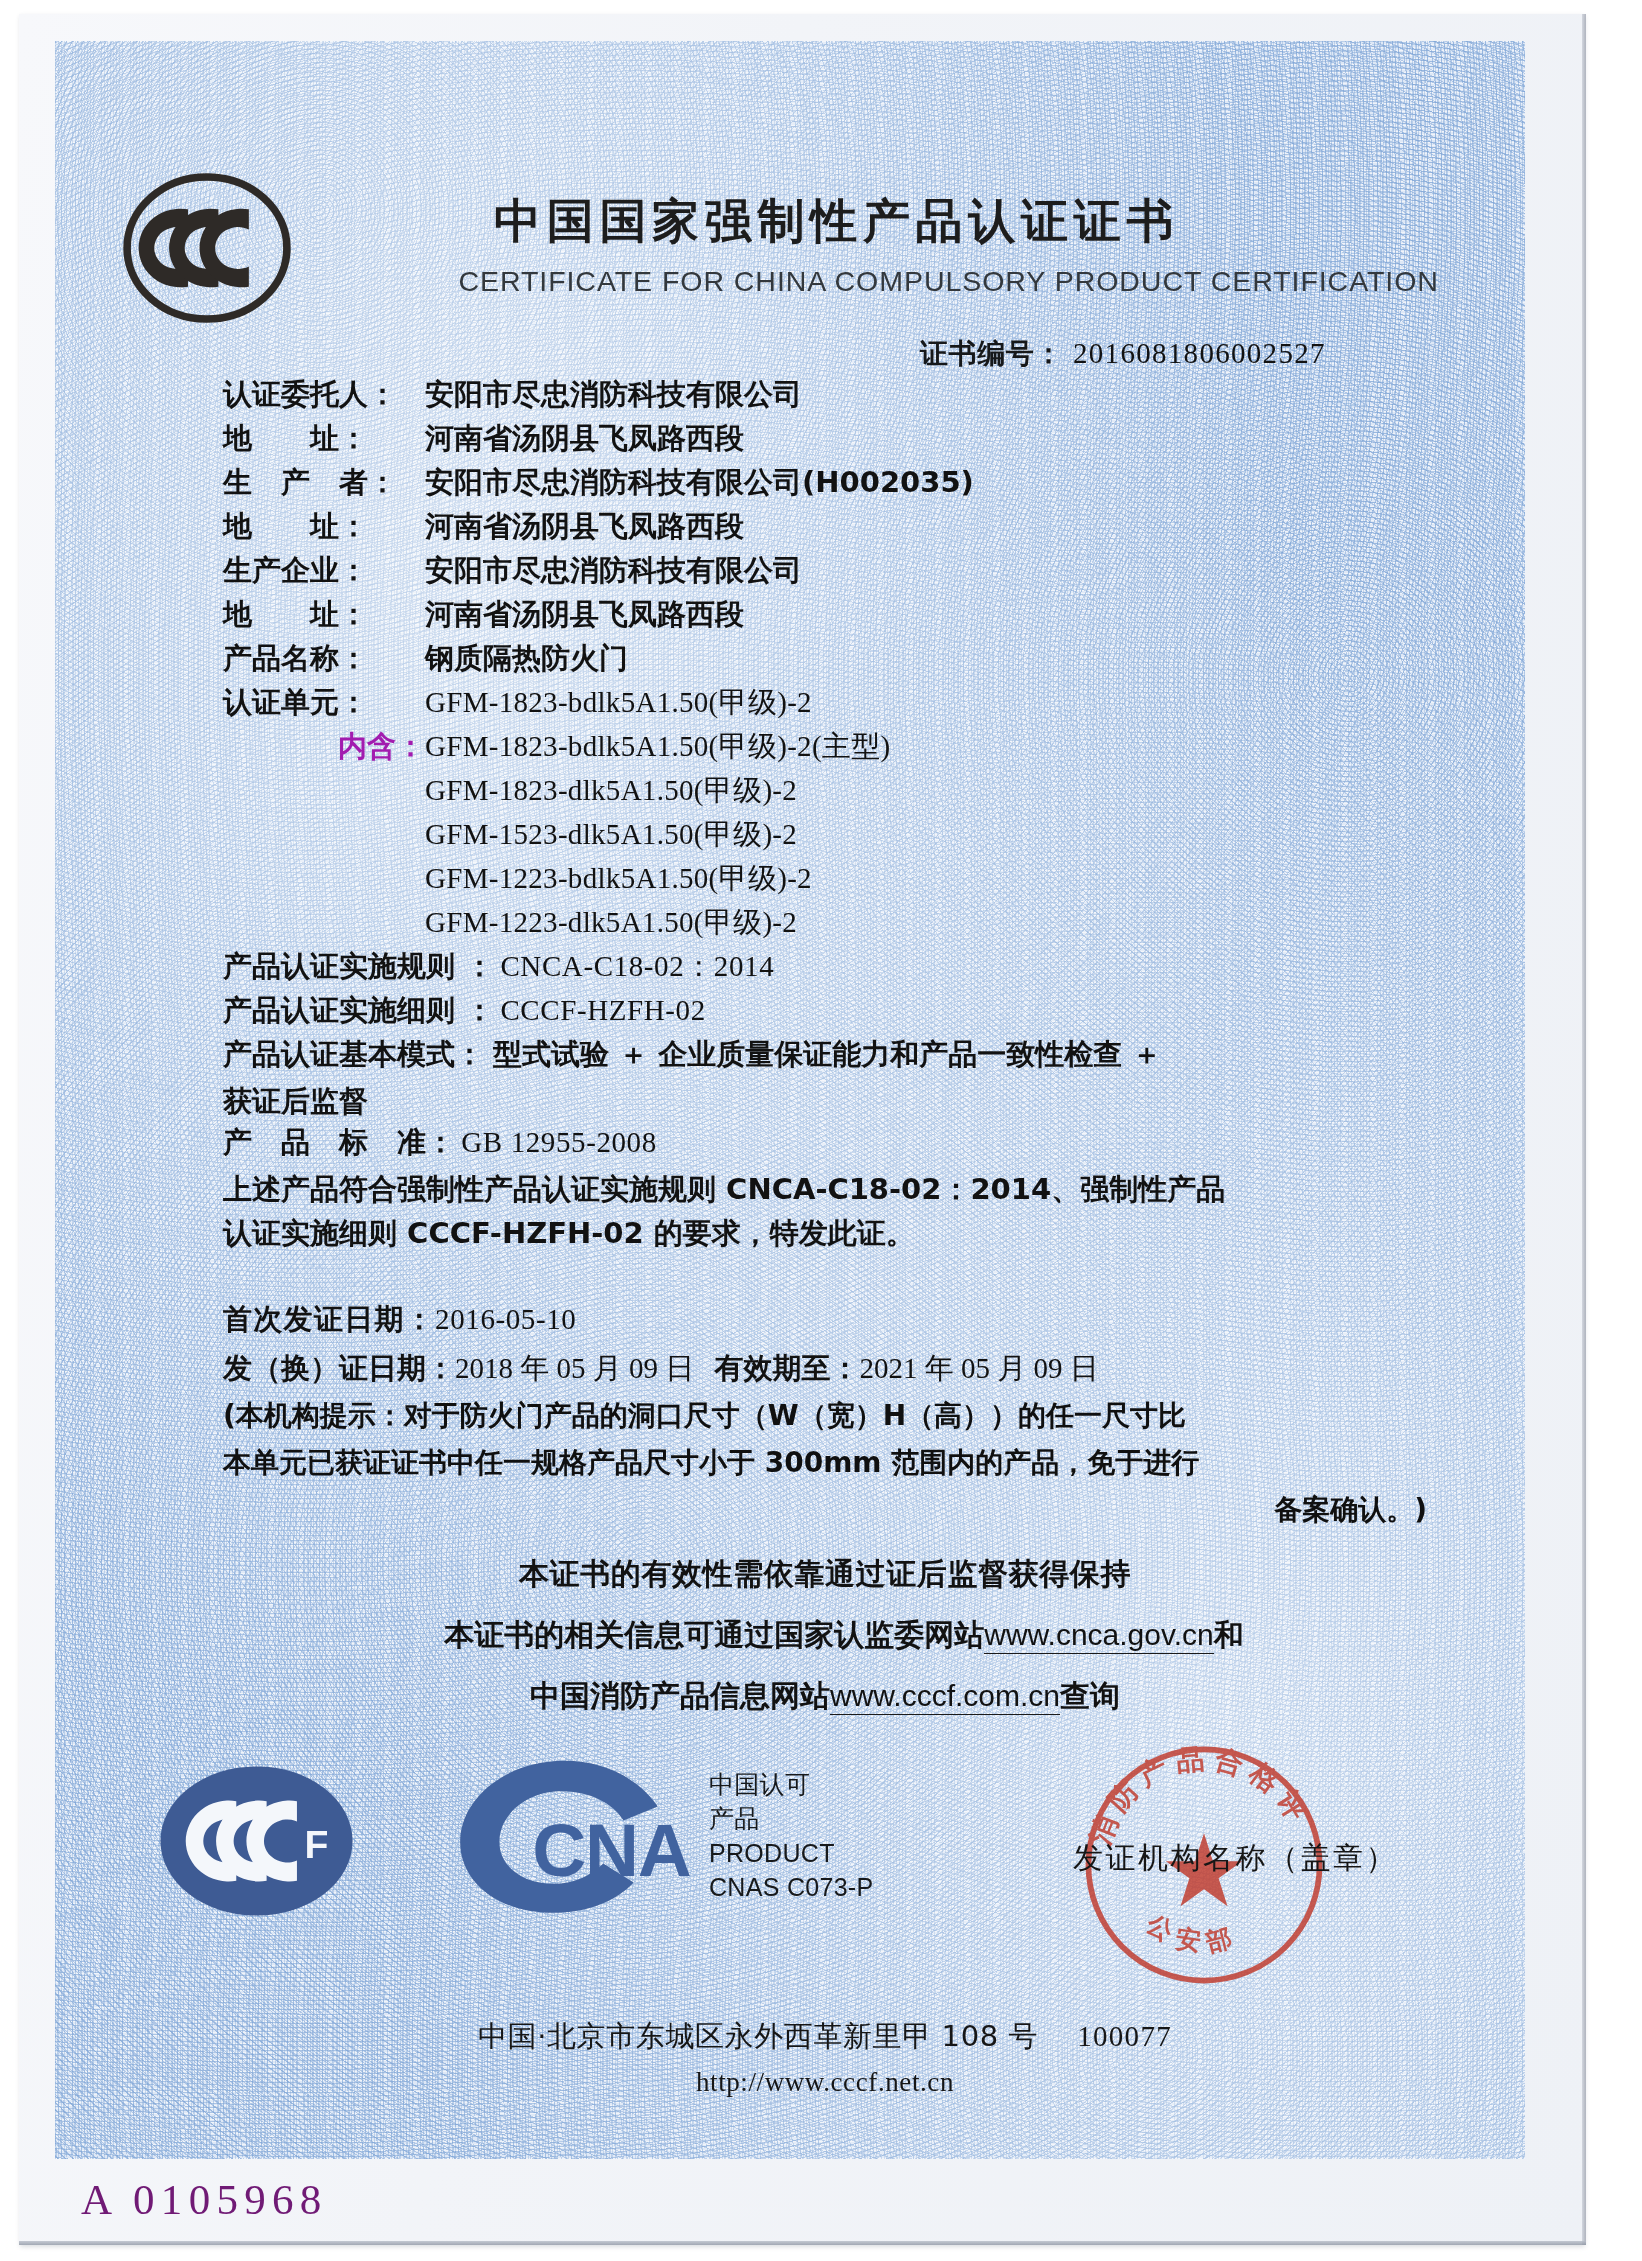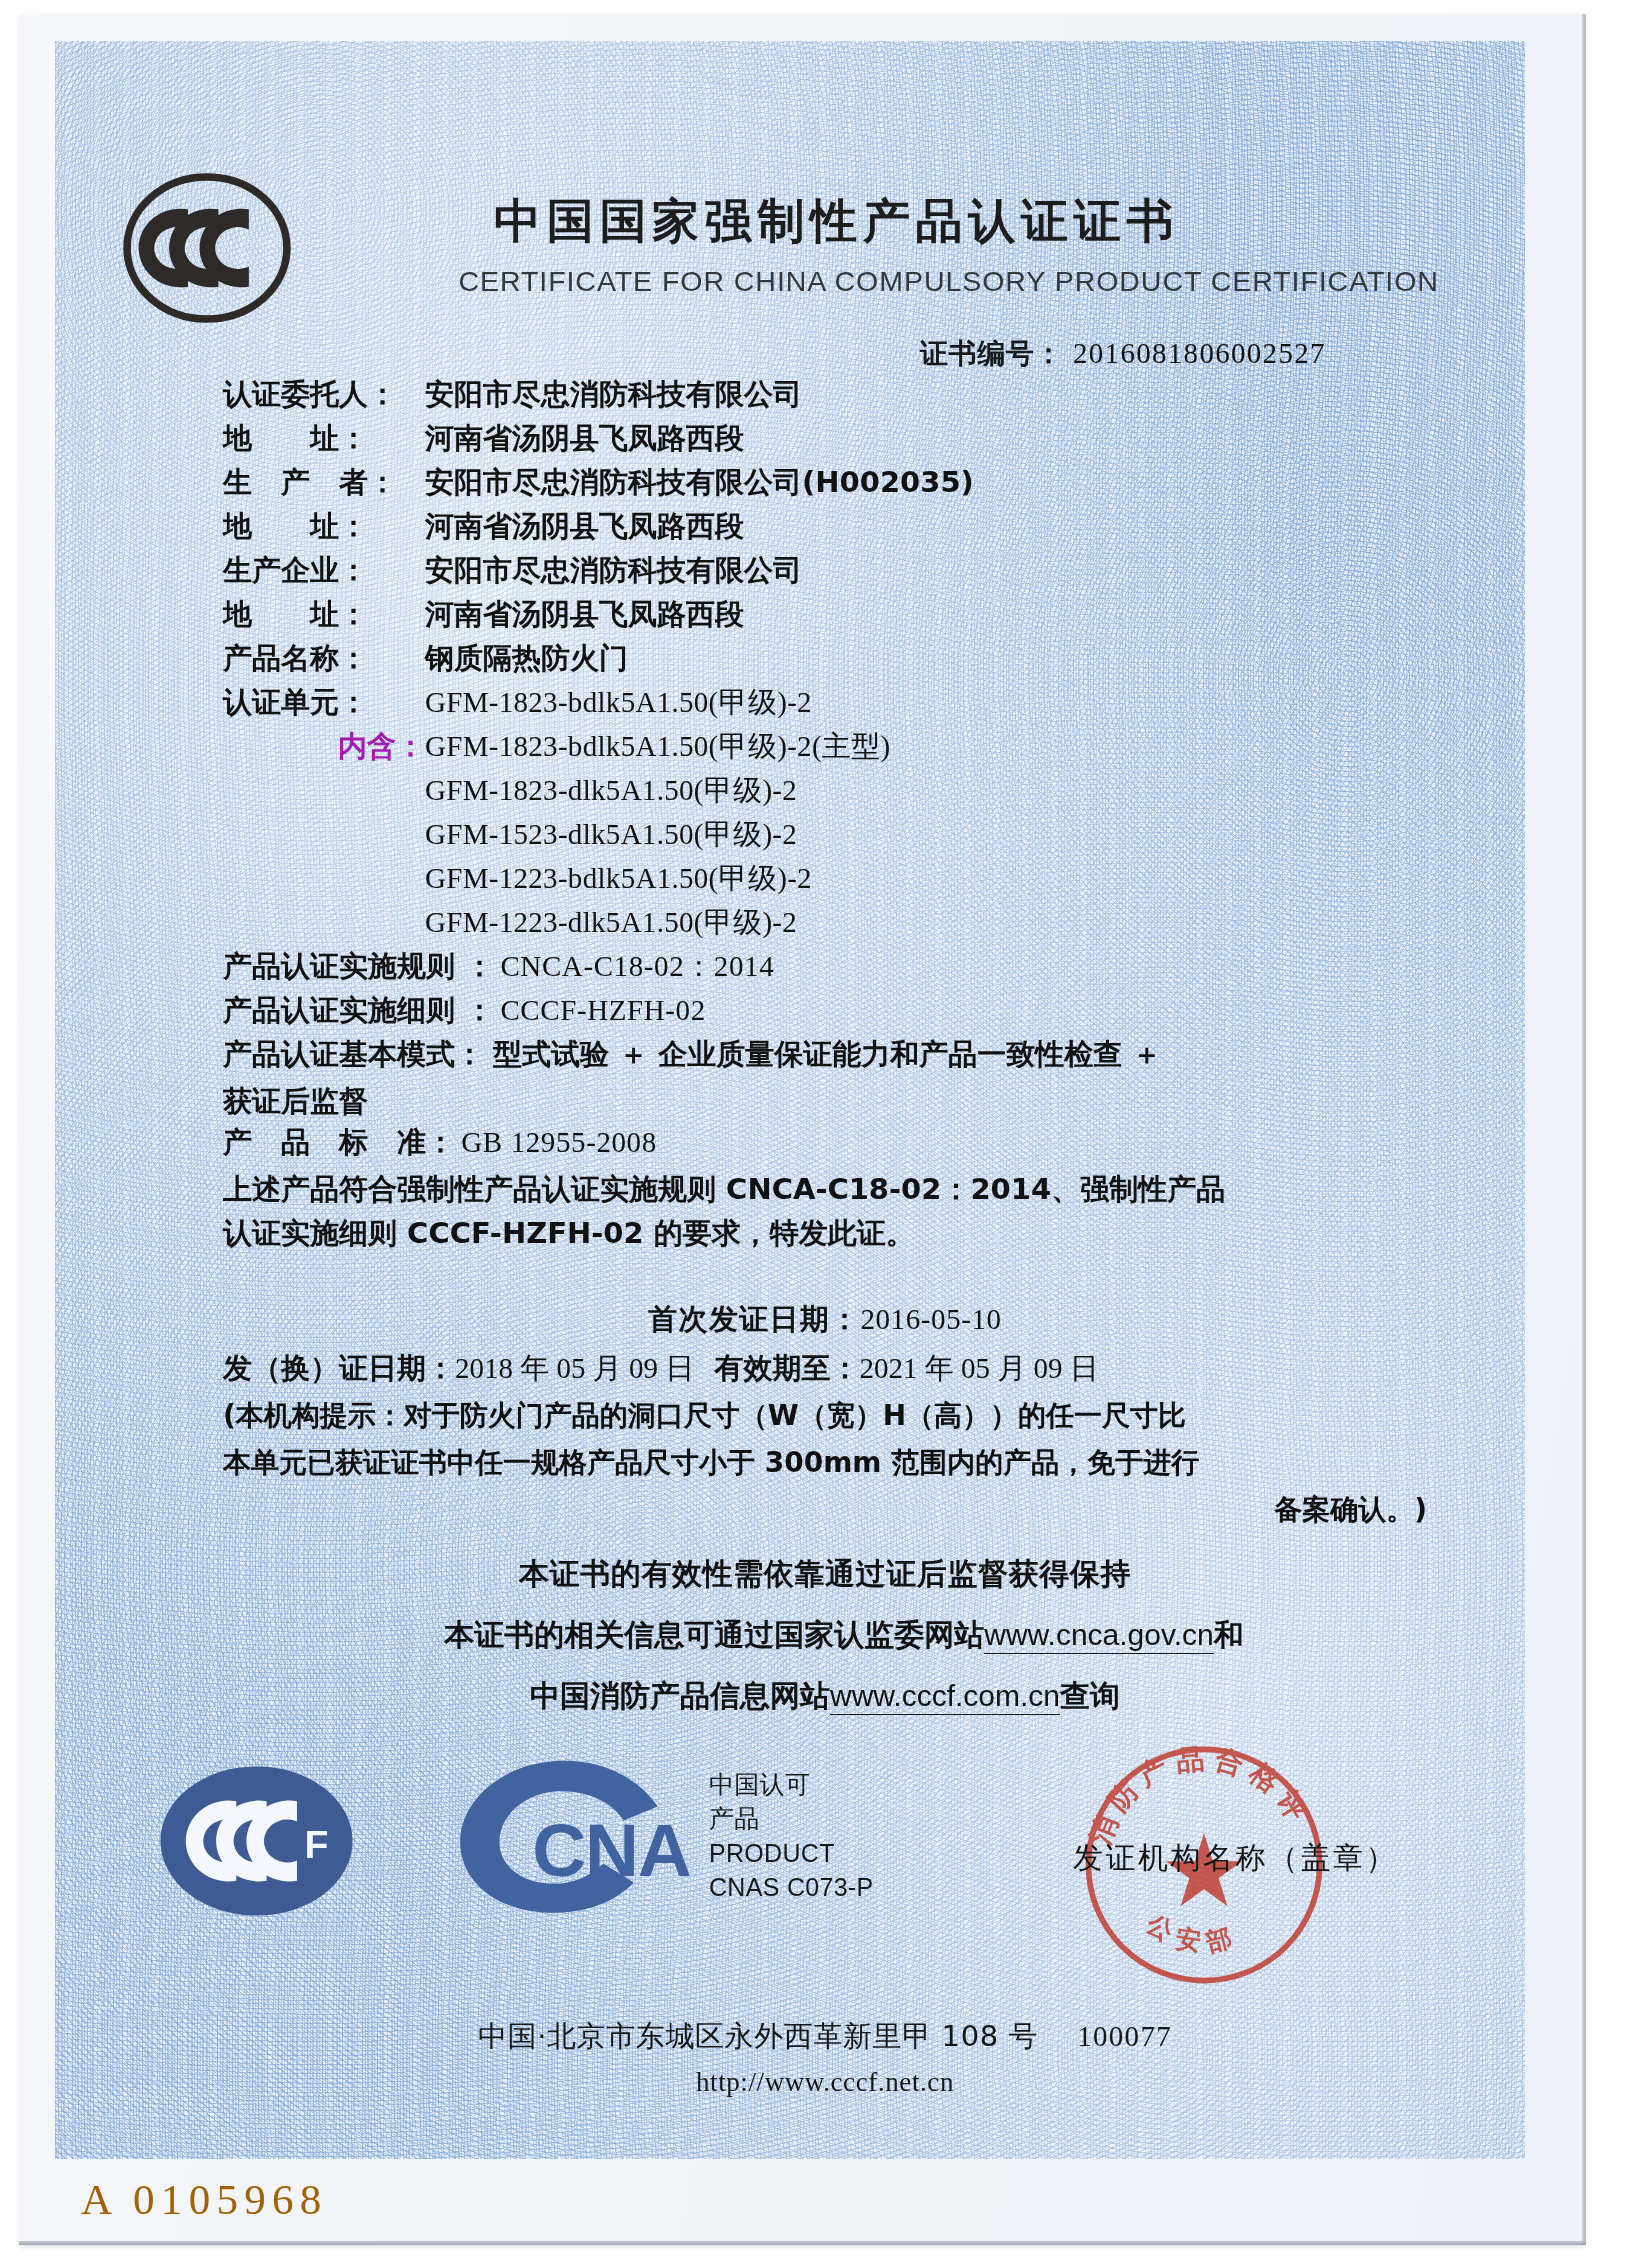--- a/index.html
+++ b/index.html
@@ -70,21 +70,21 @@
   .modelline{margin-left:202px;height:44px;font-size:29px;color:#121212;
       font-family:"Liberation Serif","DejaVu Serif",serif;letter-spacing:0.3px;}
 
   .wide{display:flex;align-items:baseline;height:44px;font-size:29px;}
   .wide .wl{font-family:"DejaVu Sans","Liberation Sans",sans-serif;font-weight:700;color:#121212;}
   .wide .wv{font-family:"Liberation Serif","DejaVu Serif",serif;color:#121212;margin-left:6.3px;letter-spacing:0.6px;}
 
   .para{font-family:"DejaVu Sans","Liberation Sans",sans-serif;font-weight:700;
         font-size:29px;line-height:44px;color:#121212;}
 
-  #firstissue{position:absolute;left:223px;top:1300px;width:1204px;text-align:center;
+  #firstissue{position:absolute;left:223px;top:1300px;width:1204px;
       font-family:"DejaVu Sans","Liberation Sans",sans-serif;font-weight:700;
       font-size:29px;color:#121212;letter-spacing:1.3px;}
   #firstissue .d{font-family:"Liberation Serif","DejaVu Serif",serif;font-weight:400;letter-spacing:0.6px;}
 
   #dates{position:absolute;left:223px;top:1349px;width:1242px;
       font-family:"DejaVu Sans","Liberation Sans",sans-serif;font-weight:700;
       font-size:29px;color:#121212;}
   #dates .n{font-family:"Liberation Serif","DejaVu Serif",serif;font-weight:400;}
 
   #notice{position:absolute;left:223px;top:1392px;width:1204px;
@@ -124,21 +124,21 @@
   #addr{position:absolute;left:223px;top:2017px;width:1204px;text-align:center;
       font-family:"DejaVu Sans","Liberation Sans",sans-serif;
       font-size:29px;color:#161616;letter-spacing:0.6px;}
   #addr .pc{font-family:"Liberation Serif","DejaVu Serif",serif;margin-left:39px;letter-spacing:1.3px;}
   #site{position:absolute;left:223px;top:2067px;width:1204px;text-align:center;
       font-family:"Liberation Serif","DejaVu Serif",serif;
       font-size:27px;color:#161616;letter-spacing:0.6px;}
 
   #serial{position:absolute;left:81px;top:2175px;
       font-family:"Liberation Serif","DejaVu Serif",serif;
-      font-size:43px;color:#a16207;letter-spacing:6.3px;font-weight:400;}
+      font-size:43px;color:#701a75;letter-spacing:6.3px;font-weight:400;}
 </style>
 </head>
 <body>
 
 <div id="paper">
   <div id="paper-sheet"></div>
   <div id="guilloche"></div>
   <div id="guilloche-soft"></div>
   <div id="edge-right"></div>
   <div id="edge-bottom"></div>

